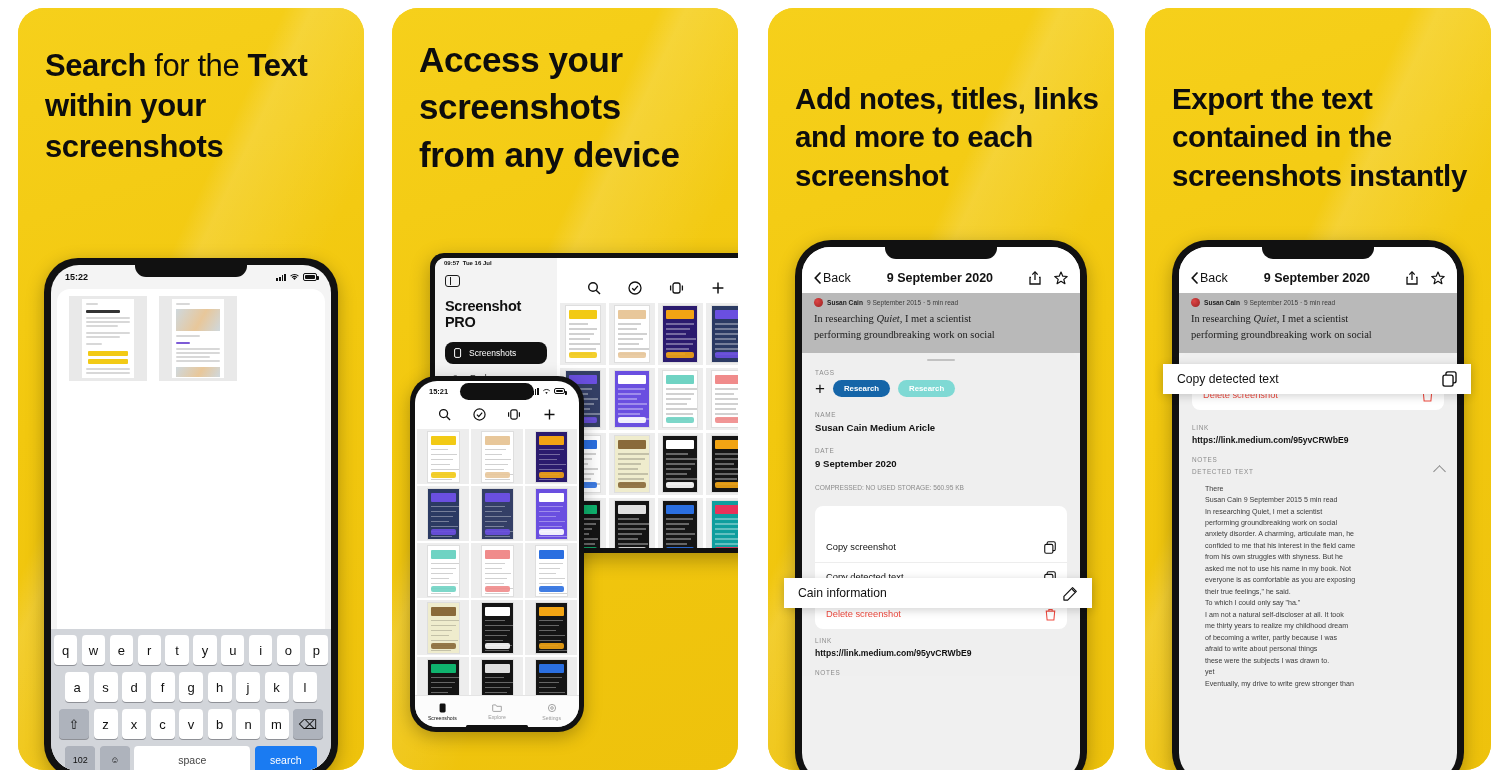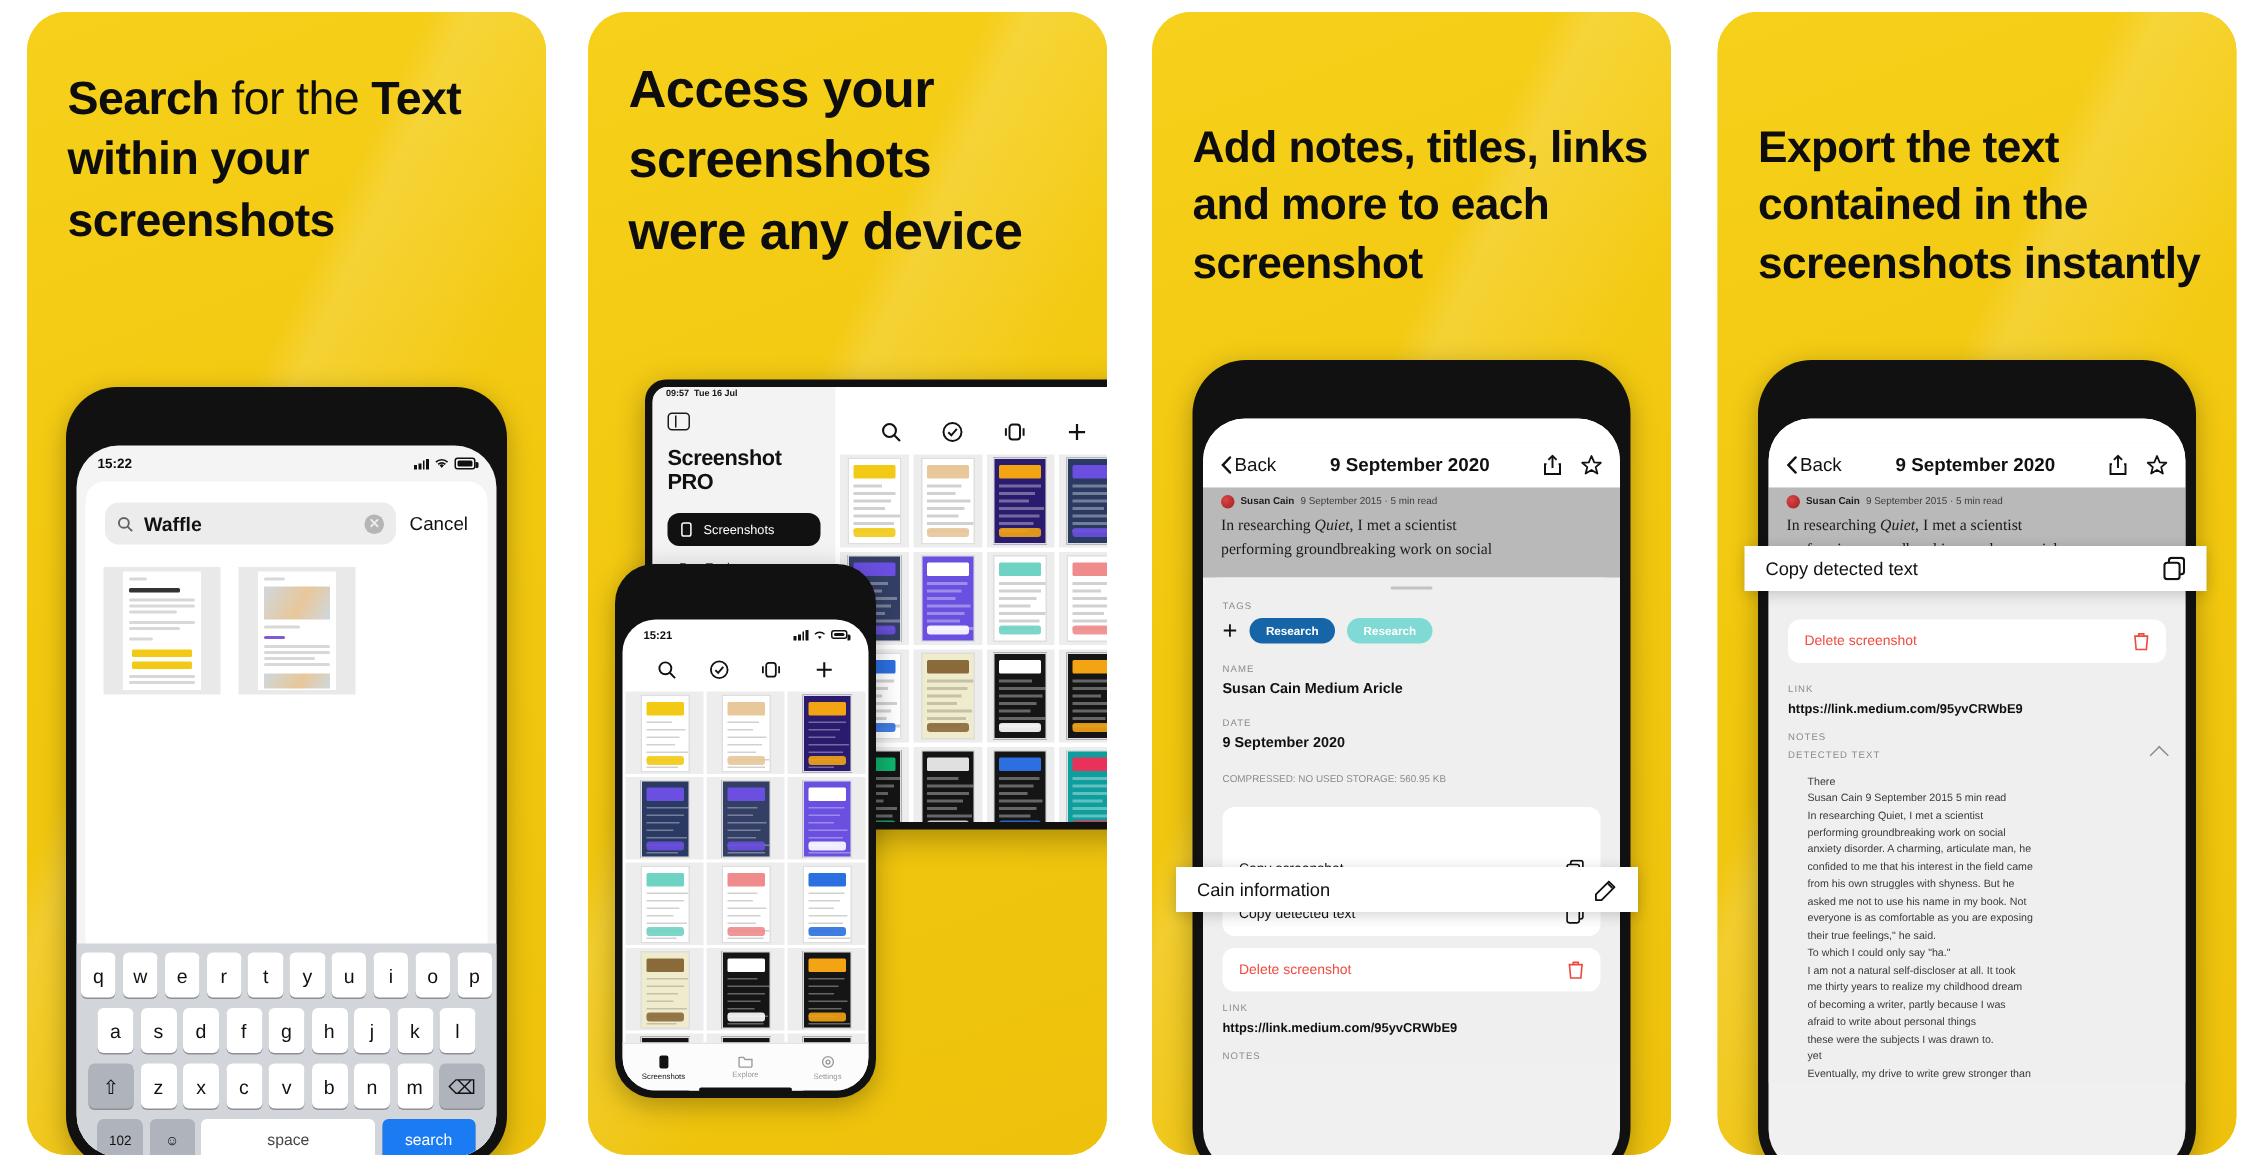--- a/index.html
+++ b/index.html
@@ -53,21 +53,20 @@
     border-radius: 34px;
     box-shadow: 0 5px 18px rgba(0,0,0,.28);
     overflow: hidden;
   }
   .phone .screen {
     position: absolute;
     inset: 7px;
     background: #fff;
     border-radius: 28px;
     overflow: hidden;
-    margin-top: 32px;
   }
   .notch {
     position:absolute; top:0; left:50%; transform:translateX(-50%);
     width:112px; height:19px; background:#111;
     border-bottom-left-radius: 11px; border-bottom-right-radius: 11px;
     z-index: 6;
   }
   .dyn-island {
     position:absolute; top:7px; left:50%; transform:translateX(-50%);
     width:74px; height:17px; background:#111; border-radius:10px; z-index:6;
@@ -256,31 +255,20 @@
               <path d="M1.6 3.1 A5.6 5.6 0 0 1 9.4 3.1" stroke="#111" stroke-width="1.1" fill="none"></path>
               <path d="M3.1 4.6 A3.4 3.4 0 0 1 7.9 4.6" stroke="#111" stroke-width="1.1" fill="none"></path>
             </svg>
             <span class="batt">
                 <b></b>
               </span>
           </span>
         </div>
 
         <div class="p1-card">
-          <div class="searchrow">
-            <div class="searchfield">
-              <svg class="mag" width="11" height="11" viewBox="0 0 12 12">
-                <circle cx="5" cy="5" r="3.6" stroke="#636363" stroke-width="1.4" fill="none"></circle>
-                <line x1="7.7" y1="7.7" x2="11" y2="11" stroke="#636363" stroke-width="1.4"></line>
-              </svg>
-              <span class="txt">Waffle</span>
-              <span class="clearbtn">✕</span>
-            </div>
-            <span class="cancelbtn">Cancel</span>
-          </div>
 
           <div class="thumbs">
             <div class="thumb">
               <div class="thumb-inner">
                 <i class="tl" style="top:4px;width:12px"></i>
                 <i class="tl dark" style="top:11px;width:34px"></i>
                 <i class="tl" style="top:18px"></i>
                   <i class="tl" style="top:22px"></i>
                 <i class="tl" style="top:26px;right:16px"></i>
                 <i class="tl" style="top:33px"></i>
@@ -353,21 +341,21 @@
           </div>
         </div>
       </div>
     </div>
   </div>
 
   <div class="panel" id="panel-2">
     <div class="sheen"></div>
     <div class="headline">Access your
 screenshots
-were any device</div>
+from any device</div>
 
     <div id="p2-tablet">
       <div class="tscreen">
         <div class="t-statusbar">
           <span><span>09:57</span> &nbsp;<span>Tue 16 Jul</span></span>
 
         </div>
         <div class="t-sidebar">
           <div class="t-sb-icon"></div>
           <div class="t-title">Screenshot PRO</div>

